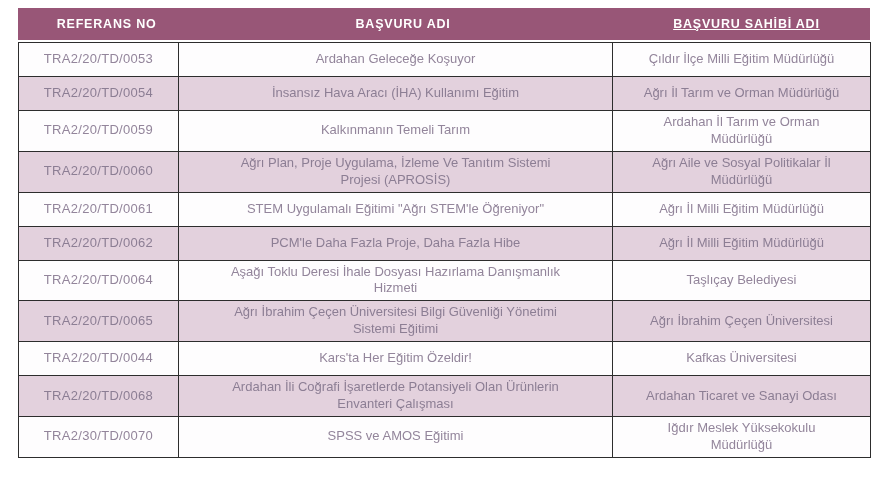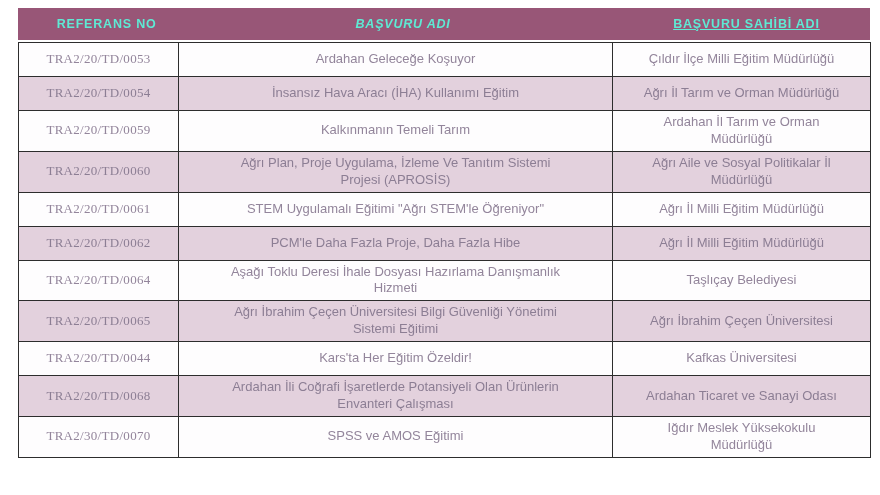--- a/index.html
+++ b/index.html
@@ -18,51 +18,51 @@
     width: 852px;
   }
   
   .header-row {
     display: flex;
     height: 32px;
     background: #985677;
     align-items: center;
   }
   .header-cell {
-    color: #5eead4;
+    color: #ffffff;
     font-size: 12.5px;
     font-weight: bold;
     letter-spacing: 0.8px;
     text-align: center;
     text-transform: uppercase;
     padding-left: 12px;
   }
   .hc-ref   { width: 160px; }
-  .hc-name  { width: 434px; font-style: italic; }
+  .hc-name  { width: 434px; }
   .hc-owner { width: 258px; text-decoration: underline; }
 
   table.data-table {
     margin-top: 2px;
     width: 852px;
     border-collapse: collapse;
     table-layout: fixed;
   }
   .data-table td {
     border: 1px solid #2d2d2d;
     box-sizing: border-box;
     height: 34px;
     text-align: center;
     vertical-align: middle;
     font-size: 13px;
     line-height: 1.3;
     color: #93859b;
     padding: 3px 10px;
     overflow: hidden;
   }
-  .data-table td.cell-ref   { padding: 3px 8px;  letter-spacing: 0.3px; font-family: Liberation Serif, serif; }
+  .data-table td.cell-ref   { padding: 3px 8px;  letter-spacing: 0.3px; }
   .data-table td.cell-name  { padding: 3px 40px; }
   .data-table td.cell-owner { padding: 3px 28px; }
   .data-table tr:nth-child(odd)  { background: #fefdfe; }
   .data-table tr:nth-child(even) { background: #e3d1dd; }
   .data-table tr:nth-child(even) td { color: #8c7e94; }
 </style>
 </head>
 <body>
 
 <div class="table-wrap">

